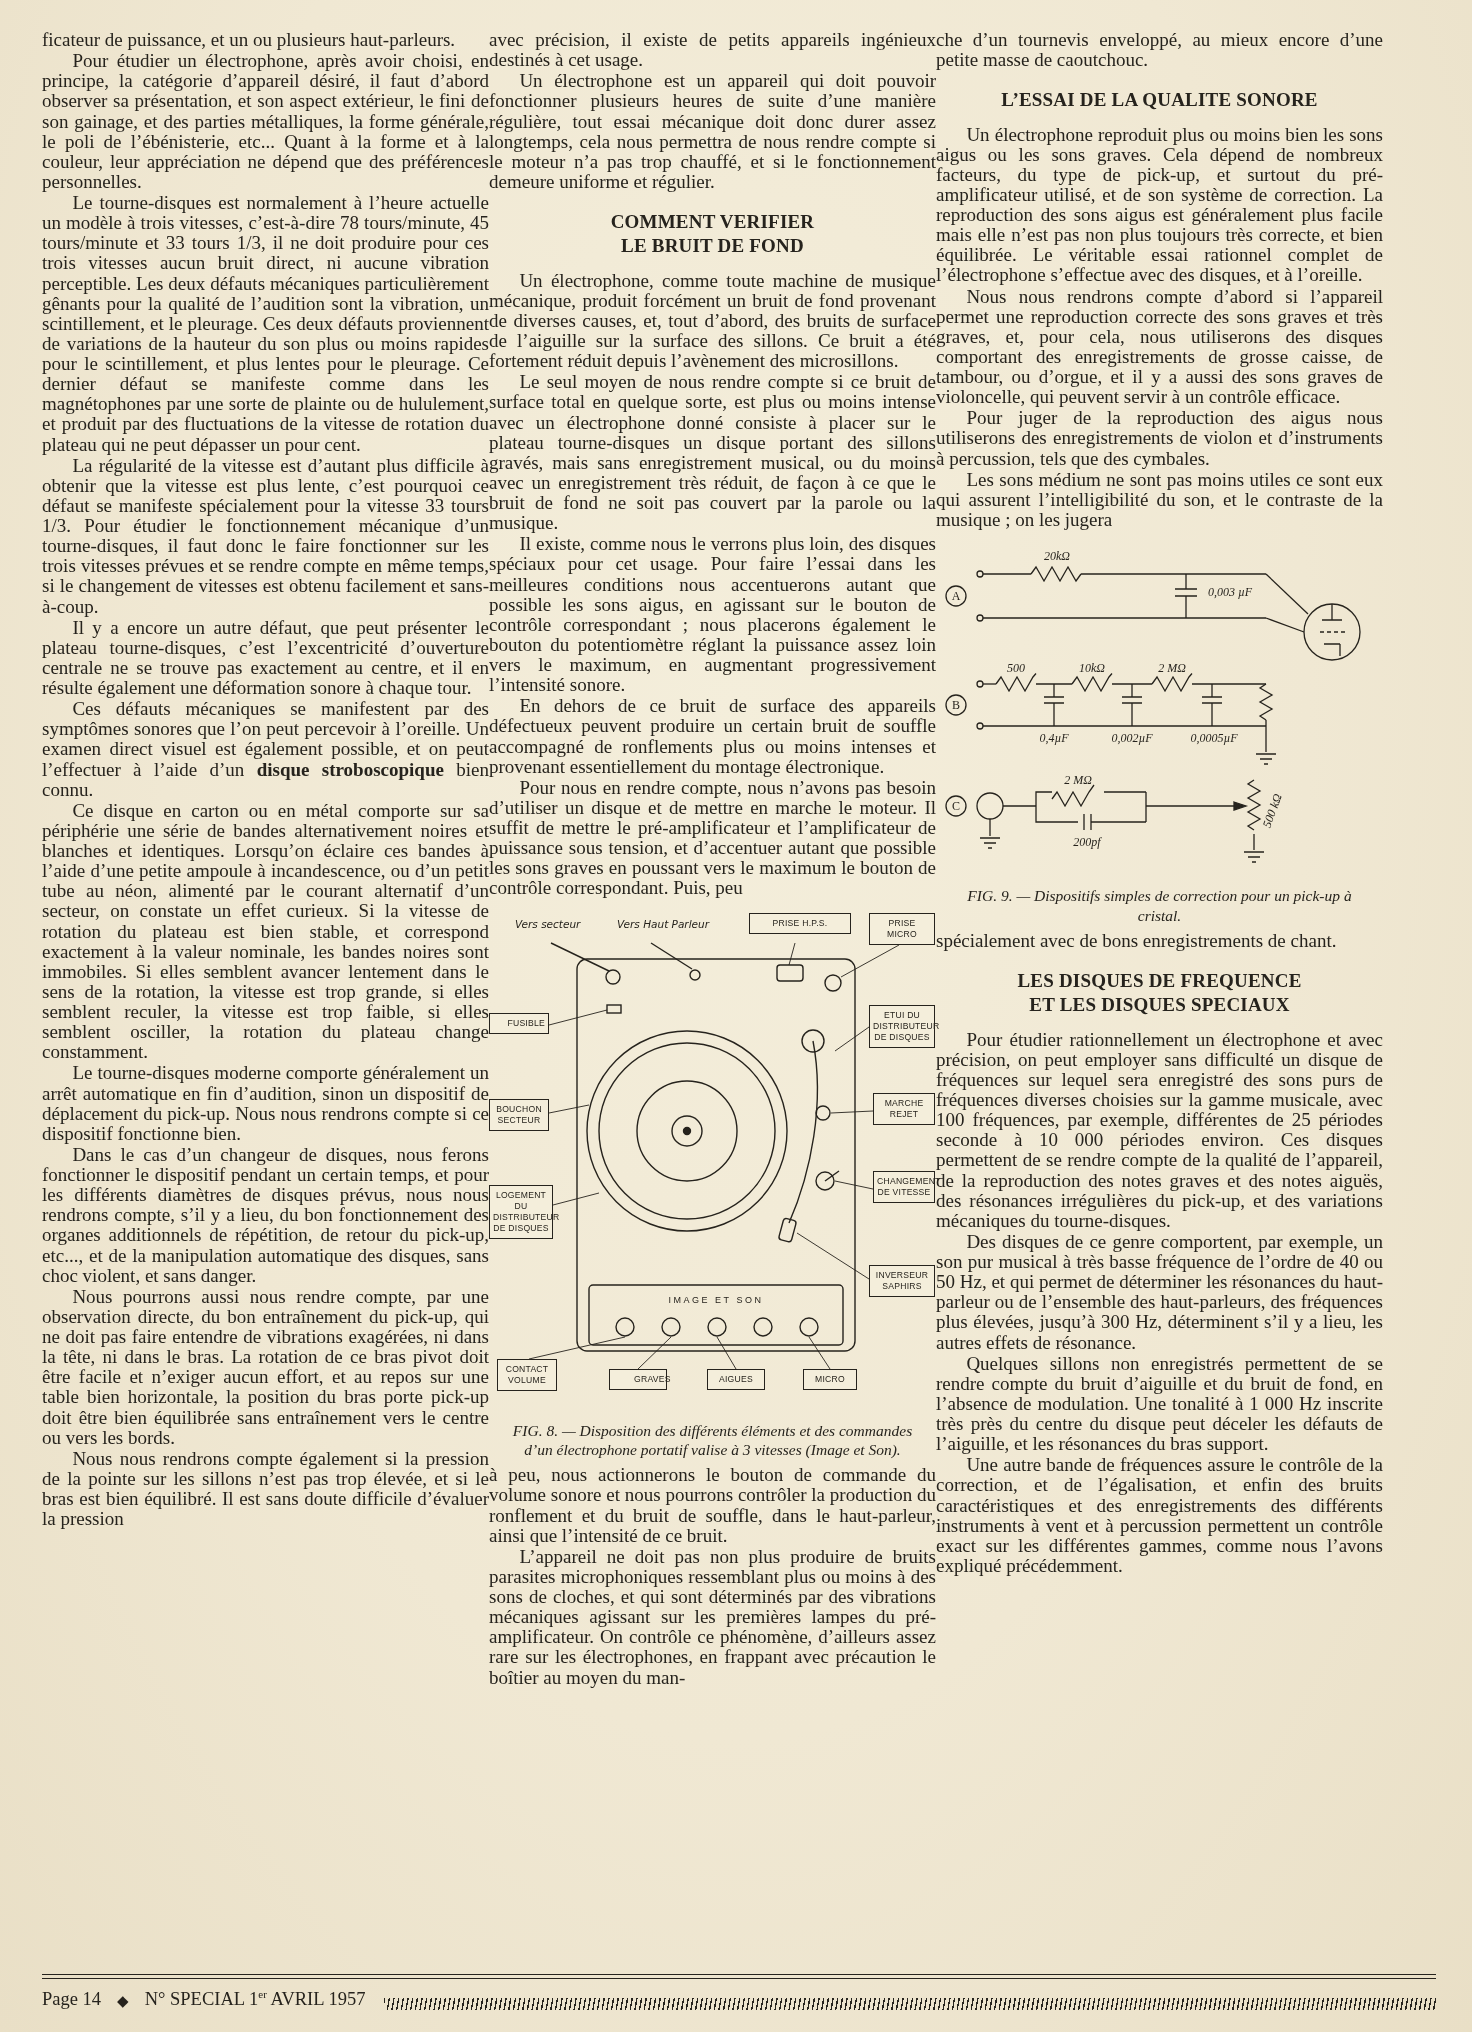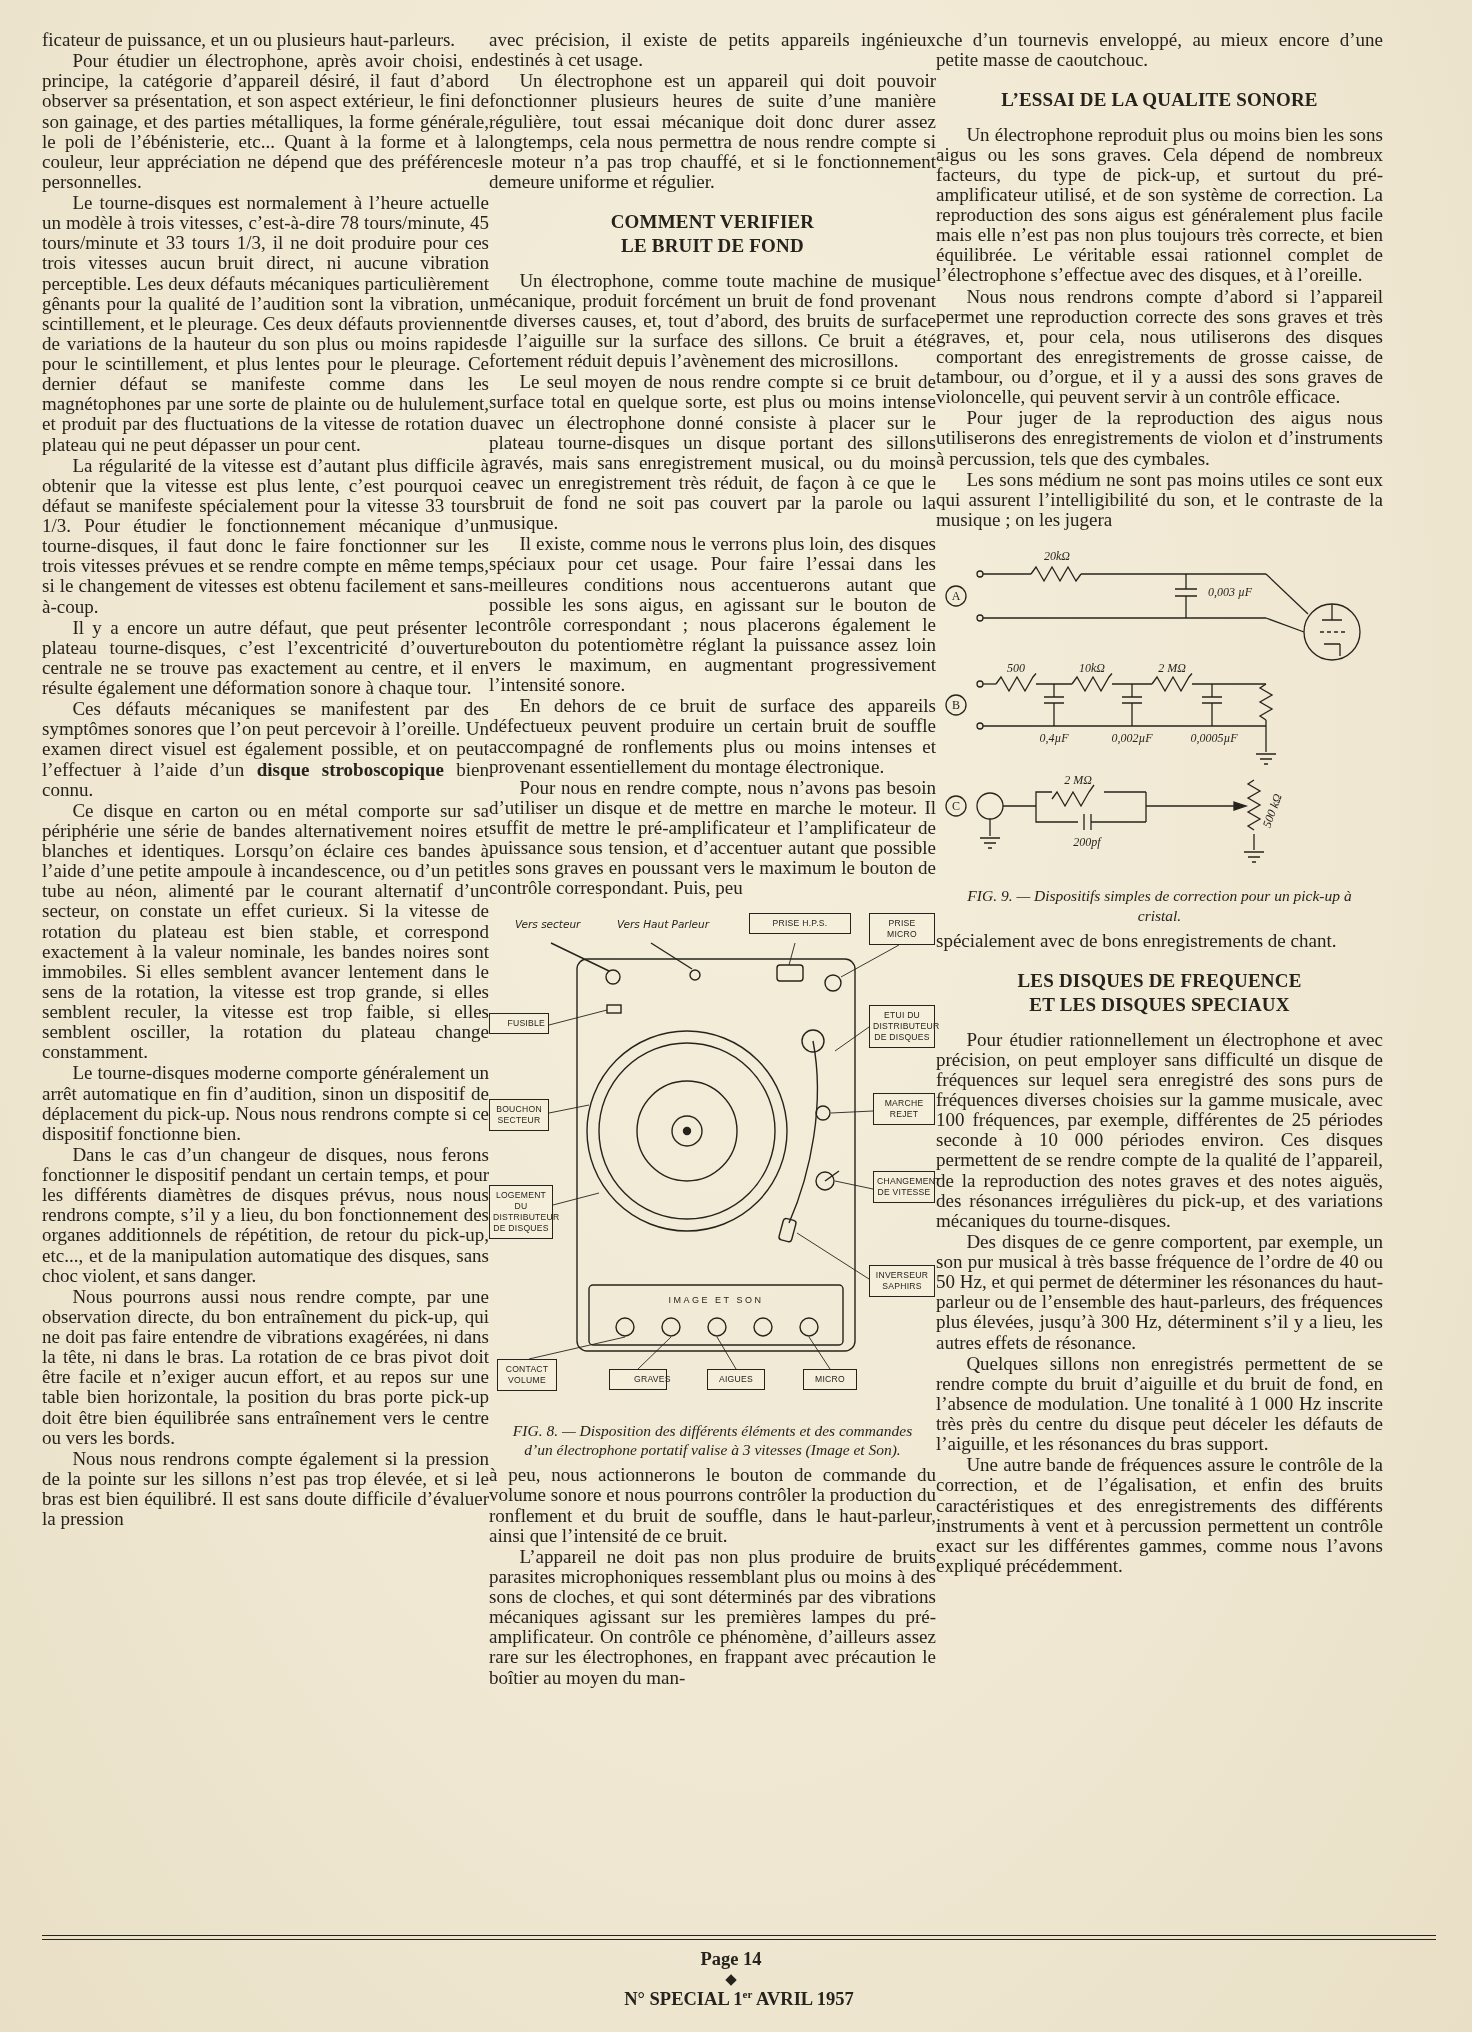--- a/index.html
+++ b/index.html
@@ -32,21 +32,21 @@
   }
   .fig-note {
     position:absolute; font-style:italic; font-size:10.5px;
     font-family:"DejaVu Sans","Liberation Sans",sans-serif;
   }
   
   .fig9-stage { width:447px; margin-top:6px; }
   
   .page-footer { position:absolute; left:42px; right:36px; bottom:22px; }
   .footer-rules { height:5px; border-top:1.2px solid #26231d; border-bottom:1.2px solid #26231d; margin-bottom:9px; }
-  .footer-row { display:flex; align-items:center; font-weight:bold; font-size:18.5px;flex-direction:column; }
+  .footer-row { display:flex; align-items:flex-end; font-weight:normal; font-size:18.5px; }
   .footer-page { margin-right:16px; }
   .footer-diamond { margin-right:16px; font-size:15px; }
   .footer-issue sup { font-size:11px; }
   .footer-hatch { flex:1; height:12px; margin-left:18px;
     background: repeating-linear-gradient(100deg, #26231d 0 1.4px, transparent 1.4px 4.6px);
   }
 </style>
 </head>
 <body>
 

